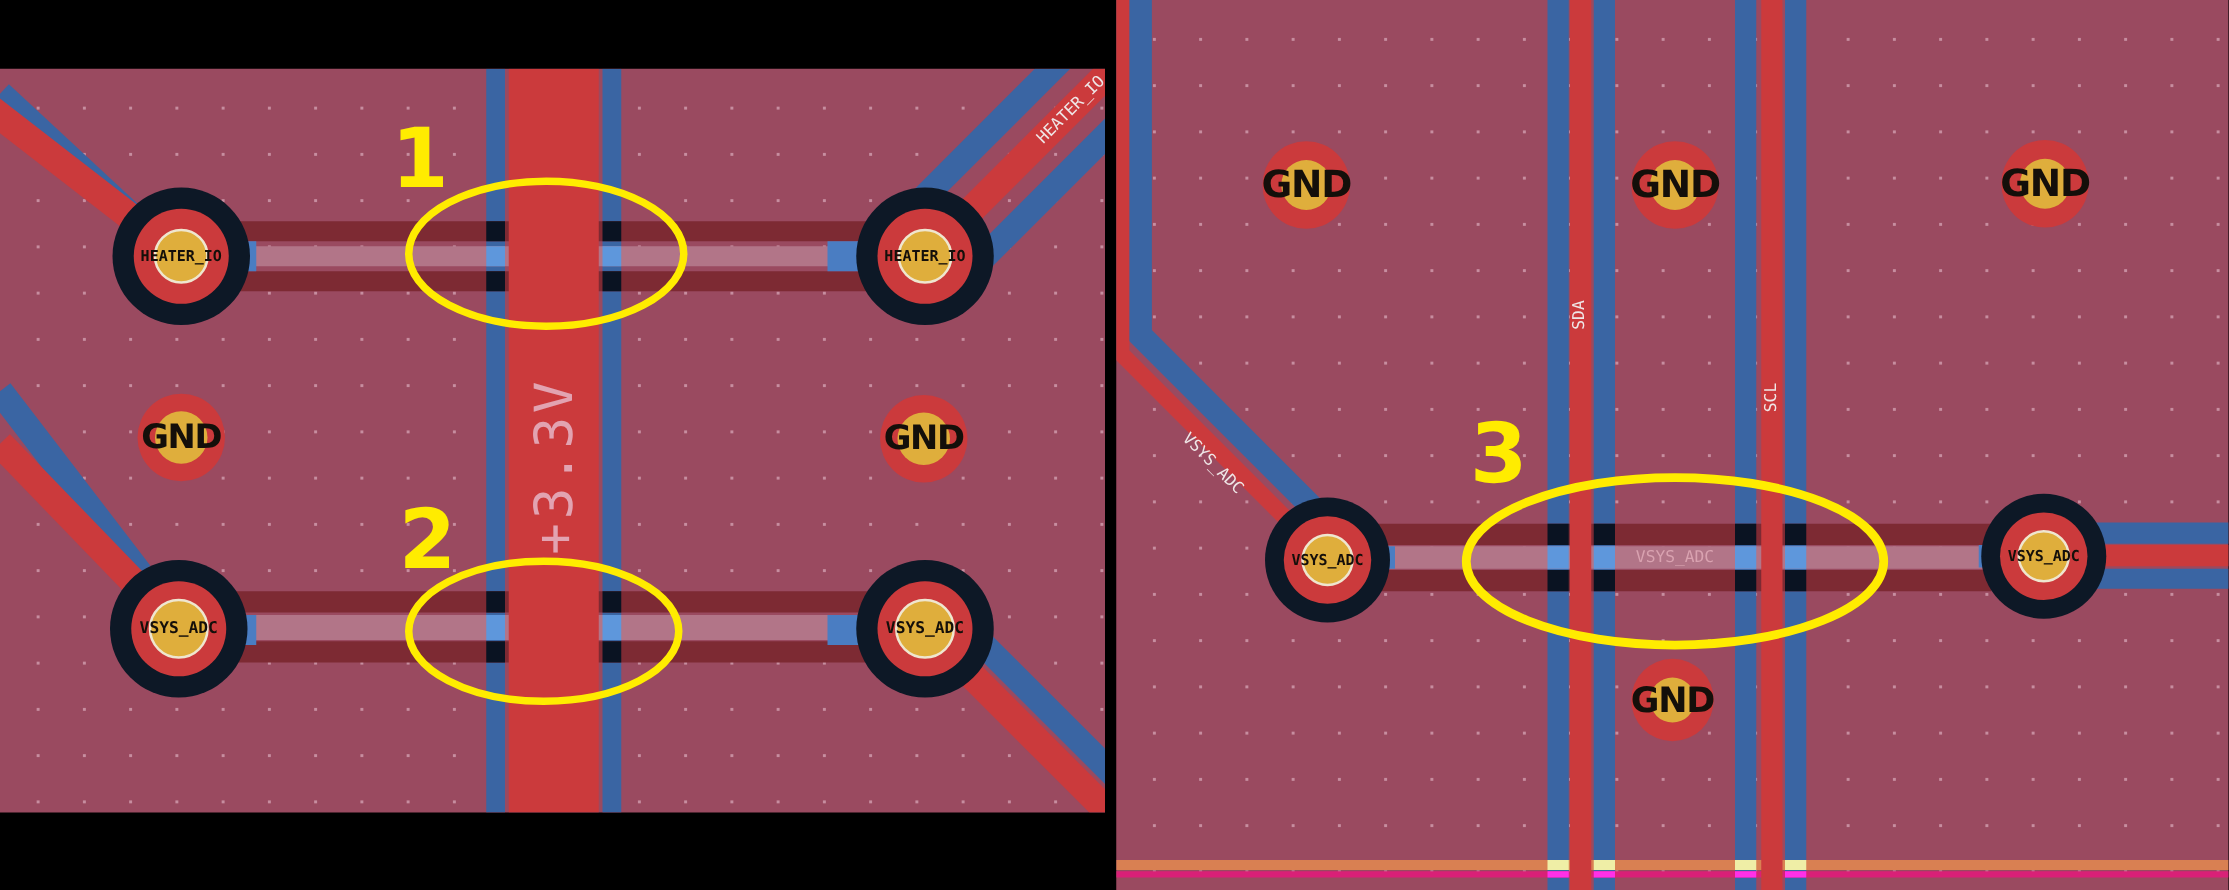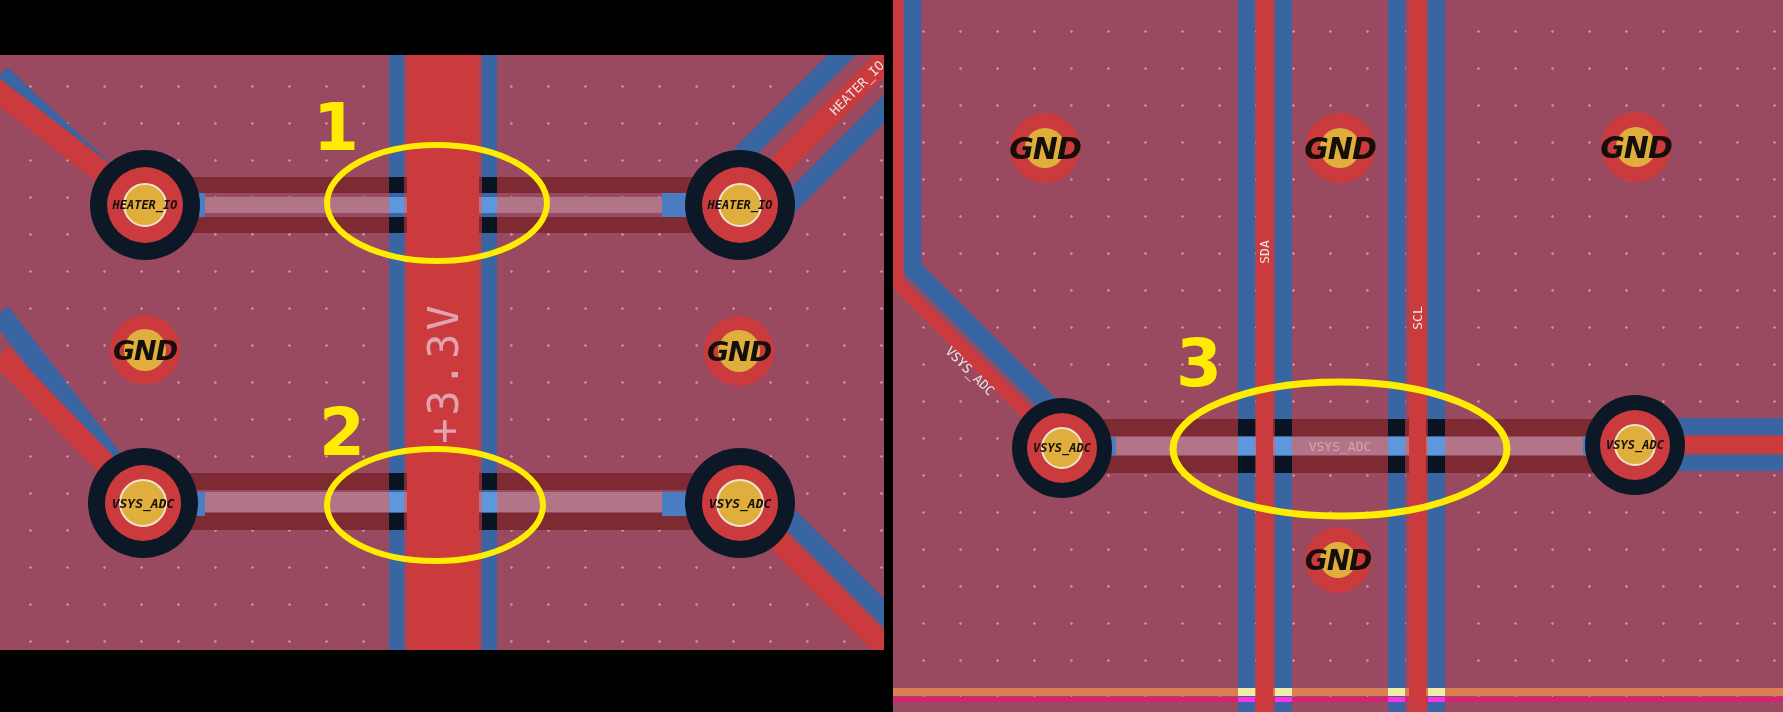--- a/index.html
+++ b/index.html
@@ -12,21 +12,21 @@
   .vred{position:absolute;top:0;height:100%;background:var(--trace-red,#cb3a3c);}
   .band-dark{position:absolute;background:var(--band-dark-red,#7d2a33);}
   .band-pink{position:absolute;background:var(--band-highlight-pink,#b27588);}
   .band-orange{position:absolute;background:var(--band-orange,#d98052);}
   .band-magenta{position:absolute;background:var(--band-magenta,#d92077);}
   .sq-navy{position:absolute;background:var(--square-navy,#0a1322);}
   .sq-bright{position:absolute;background:var(--trace-blue-bright,#5e97dc);}
   .sq-cream{position:absolute;background:var(--square-cream,#efeea6);}
   .sq-magenta{position:absolute;background:var(--square-magenta-bright,#ff30e8);}
   .stub{position:absolute;background:var(--stub-blue,#4a7dc2);}
-  .pad{position:absolute;border-radius:50%;transform:translate(-50%,-50%);display:flex;align-items:center;justify-content:center;font-style:italic;}
+  .pad{position:absolute;border-radius:50%;transform:translate(-50%,-50%);display:flex;align-items:center;justify-content:center;}
   .pad-navy{background:var(--pad-ring-navy,#0d1826);}
   .pad-red{background:var(--trace-red,#cb3a3c);border-radius:50%;display:flex;align-items:center;justify-content:center;}
   .pad-core{background:var(--pad-yellow,#dfae3c);border:2px solid var(--pad-core-outline,#efe6cf);border-radius:50%;}
   .pad-label{position:absolute;left:50%;top:50%;transform:translate(-50%,-50%);
              font-family:"DejaVu Sans Mono",monospace;font-weight:700;color:var(--pad-text-dark,#140f0a);white-space:nowrap;}
   .gnd-label{font-family:"DejaVu Sans",sans-serif;font-weight:700;letter-spacing:-1px;color:var(--pad-text-dark,#140f0a);}
   .netlabel{position:absolute;transform:translate(-50%,-50%);font-family:"DejaVu Sans Mono",monospace;white-space:nowrap;}
   .rot90{transform:translate(-50%,-50%) rotate(-90deg);}
   .rot45{transform:translate(-50%,-50%) rotate(45deg);}
   .rotm45{transform:translate(-50%,-50%) rotate(-45deg);}

